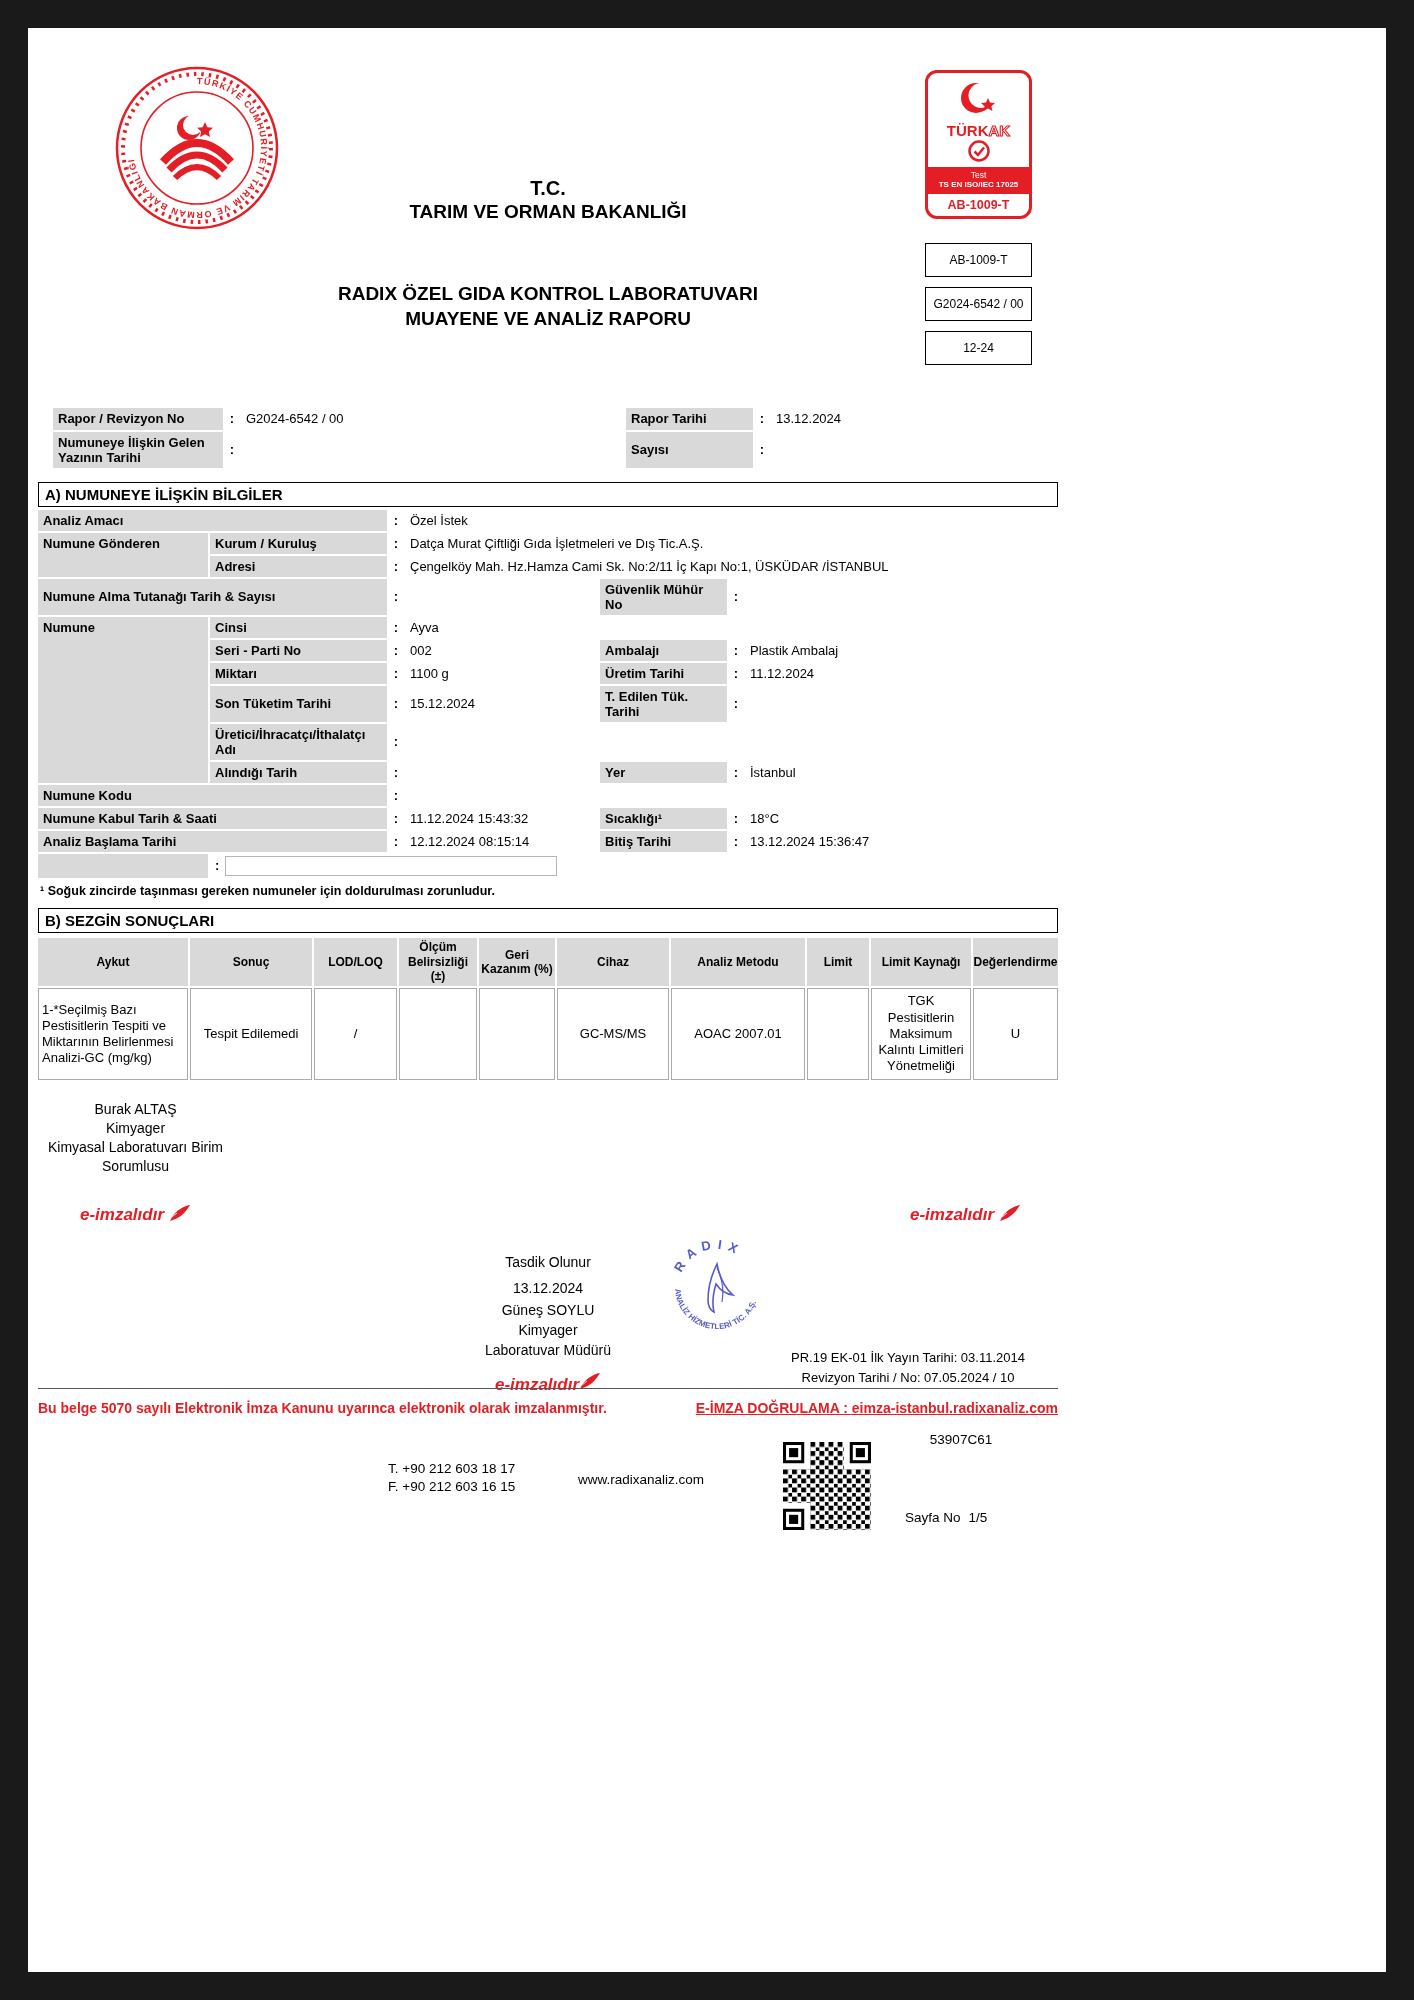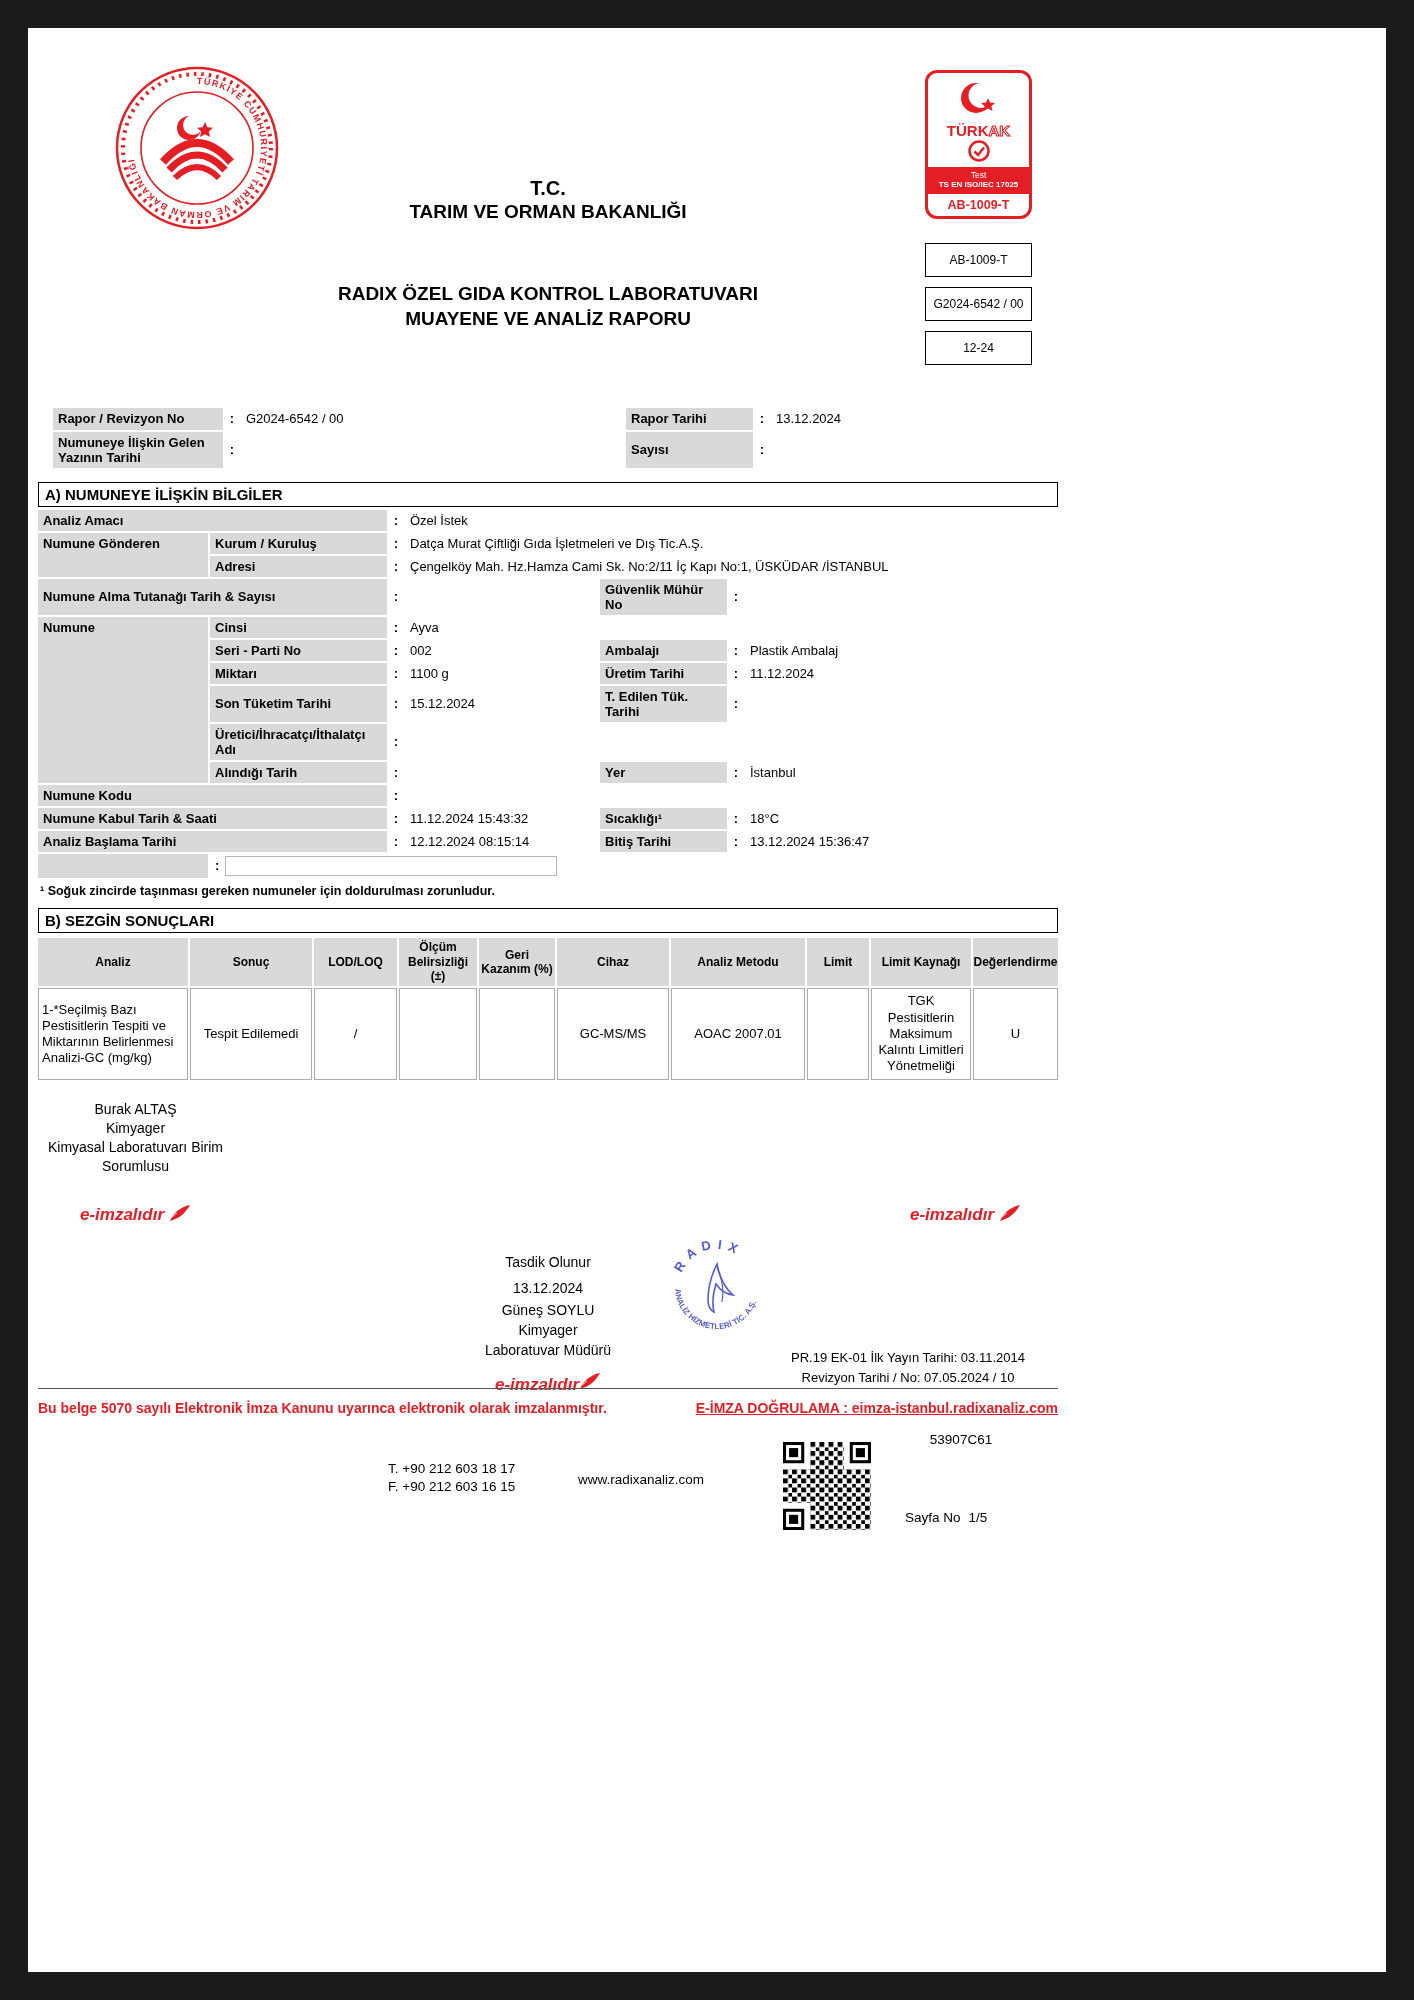--- a/index.html
+++ b/index.html
@@ -231,21 +231,21 @@
       <span class="c" style="font-weight:bold">:</span>
       <span class="empty-box"></span>
     </div>
   </div>
 
   <div class="footnote">¹ Soğuk zincirde taşınması gereken numuneler için doldurulması zorunludur.</div>
 
   <div class="section-title" style="top:880px;">B) SEZGİN SONUÇLARI</div>
 
   <div class="b-table">
-    <div class="bh">Analiz</div>
+    <div class="bh">Aykut</div>
     <div class="bh">Sonuç</div>
     <div class="bh">LOD/LOQ</div>
     <div class="bh">Ölçüm Belirsizliği (±)</div>
     <div class="bh">Geri Kazanım (%)</div>
     <div class="bh">Cihaz</div>
     <div class="bh">Analiz Metodu</div>
     <div class="bh">Limit</div>
     <div class="bh">Limit Kaynağı</div>
     <div class="bh">Değerlendirme</div>
 

